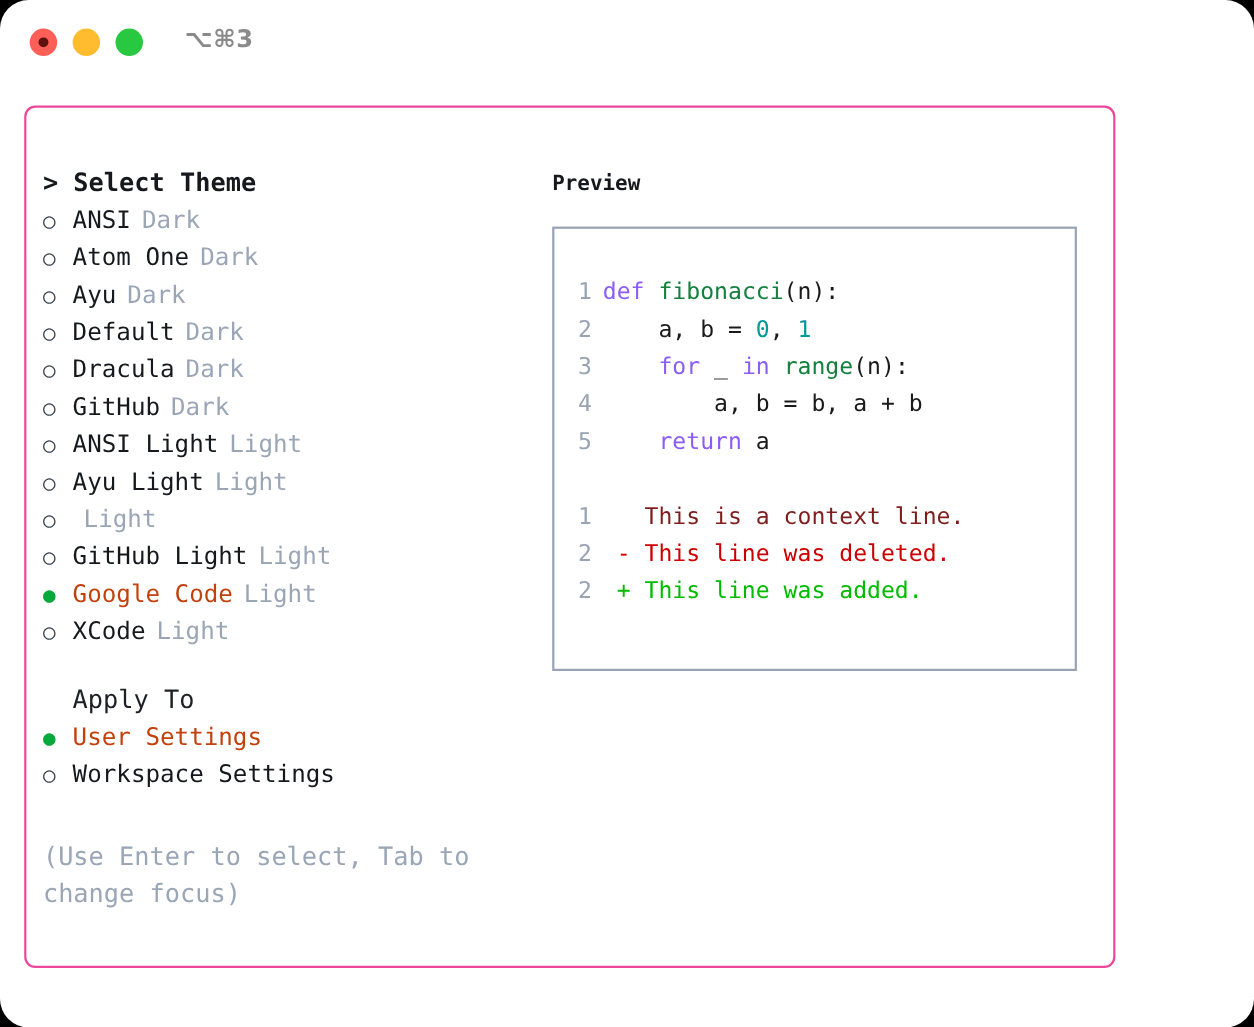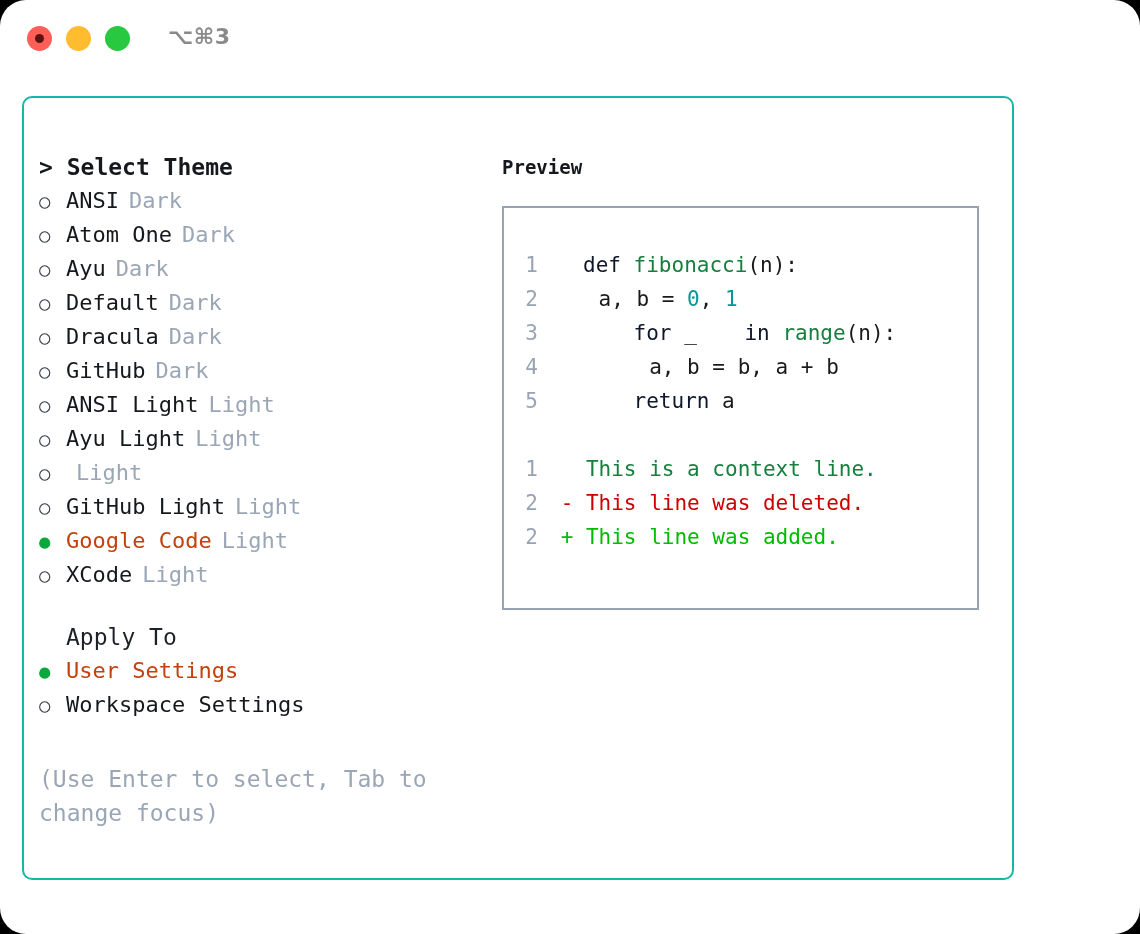--- a/index.html
+++ b/index.html
@@ -71,21 +71,21 @@
     white-space: pre;
   }
 
   
   .panel {
     position: absolute;
     left: 22px;
     top: 96px;
     width: 992px;
     height: 784px;
-    border: 2px solid #14b8a6;
+    border: 2px solid #ec4899;
     border-radius: 10px;
     background: #ffffff;
   }
 
   
   .left-col {
     position: absolute;
     left: 15px;
     top: 52px;
     width: 455px;
@@ -166,25 +166,25 @@
   .lineno {
     width: 44px;
     flex: 0 0 44px;
     text-align: right;
     color: #98a3b3;
     padding-right: 10px;
   }
   .codetext { color: #1a1a1a; }
   .blankline { height: 34px; }
 
-  .tok-kw   { color: #0f172a; margin-left: 35px; }
+  .tok-kw   { color: #8b5cf6; }
   .tok-fn   { color: #15803d; }
   .tok-num  { color: #009999; }
   .tok-plain{ color: #1a1a1a; }
-  .tok-ctx  { color: #15803d; }
+  .tok-ctx  { color: #7f1d1d; }
   .tok-del  { color: #cc0000; }
   .tok-add  { color: #00bb00; }
 </style>
 </head>
 <body>
 
 <div class="window">
 
   <div class="titlebar">
     <div class="lights">

